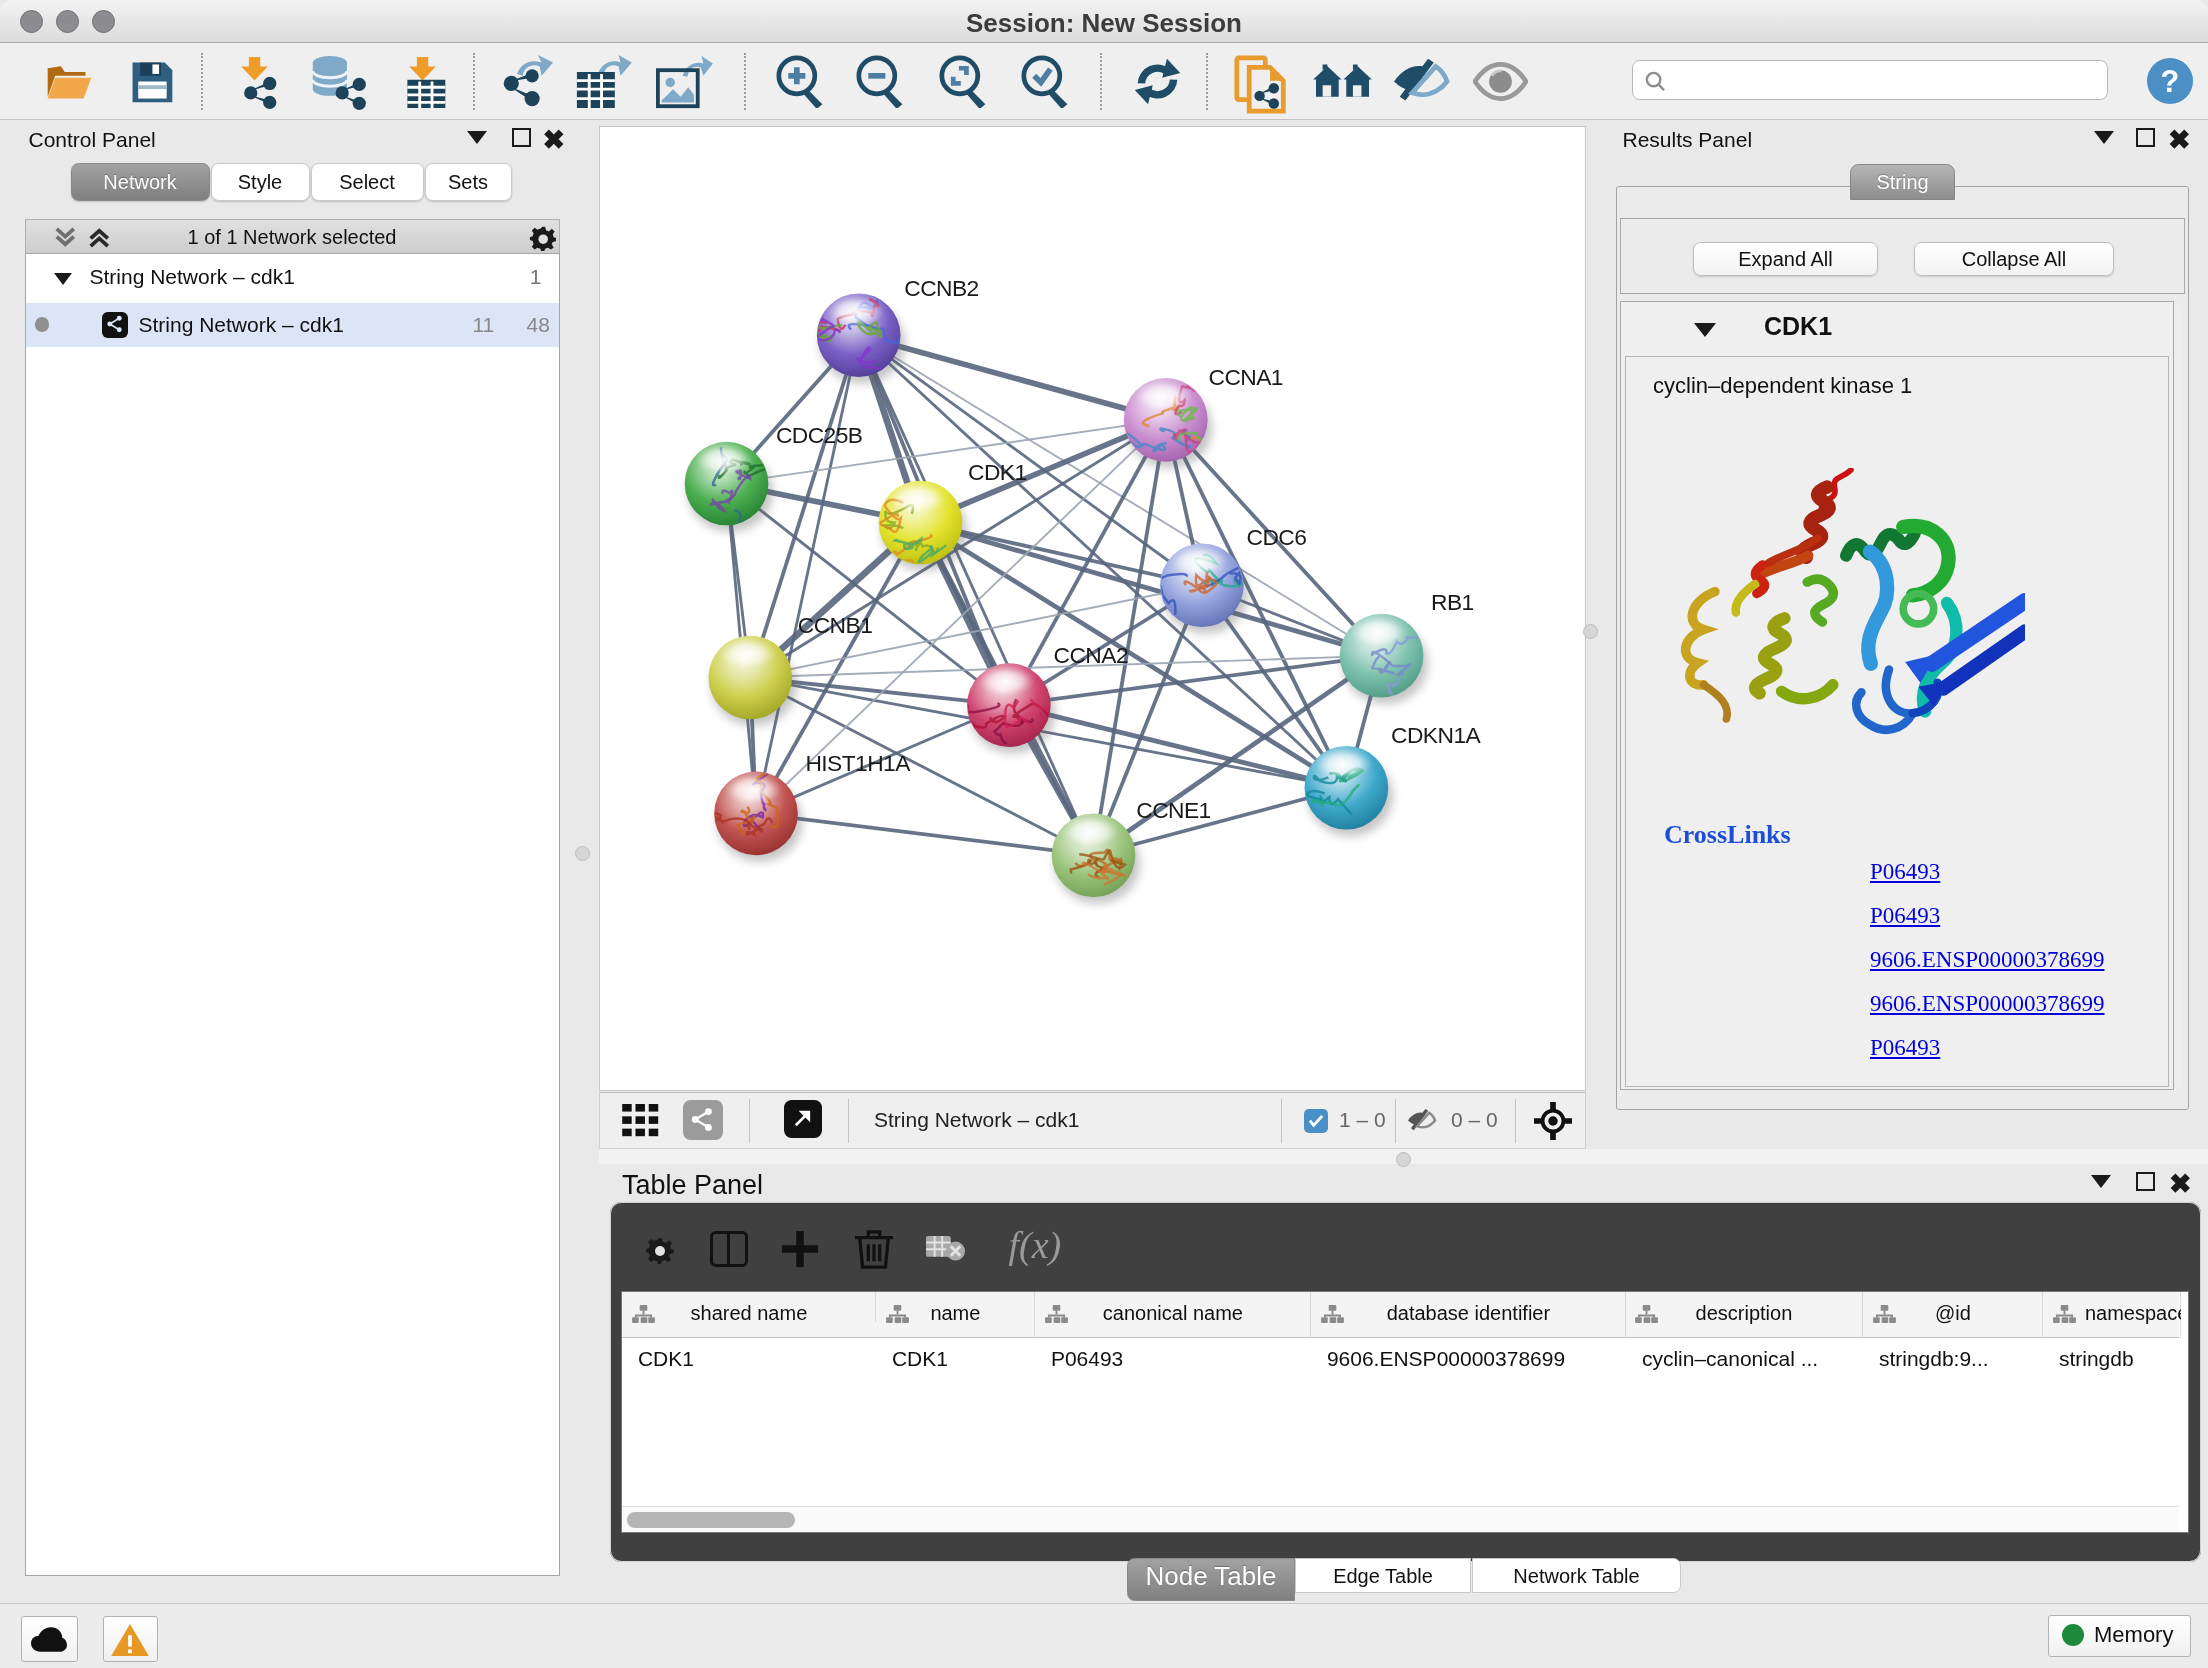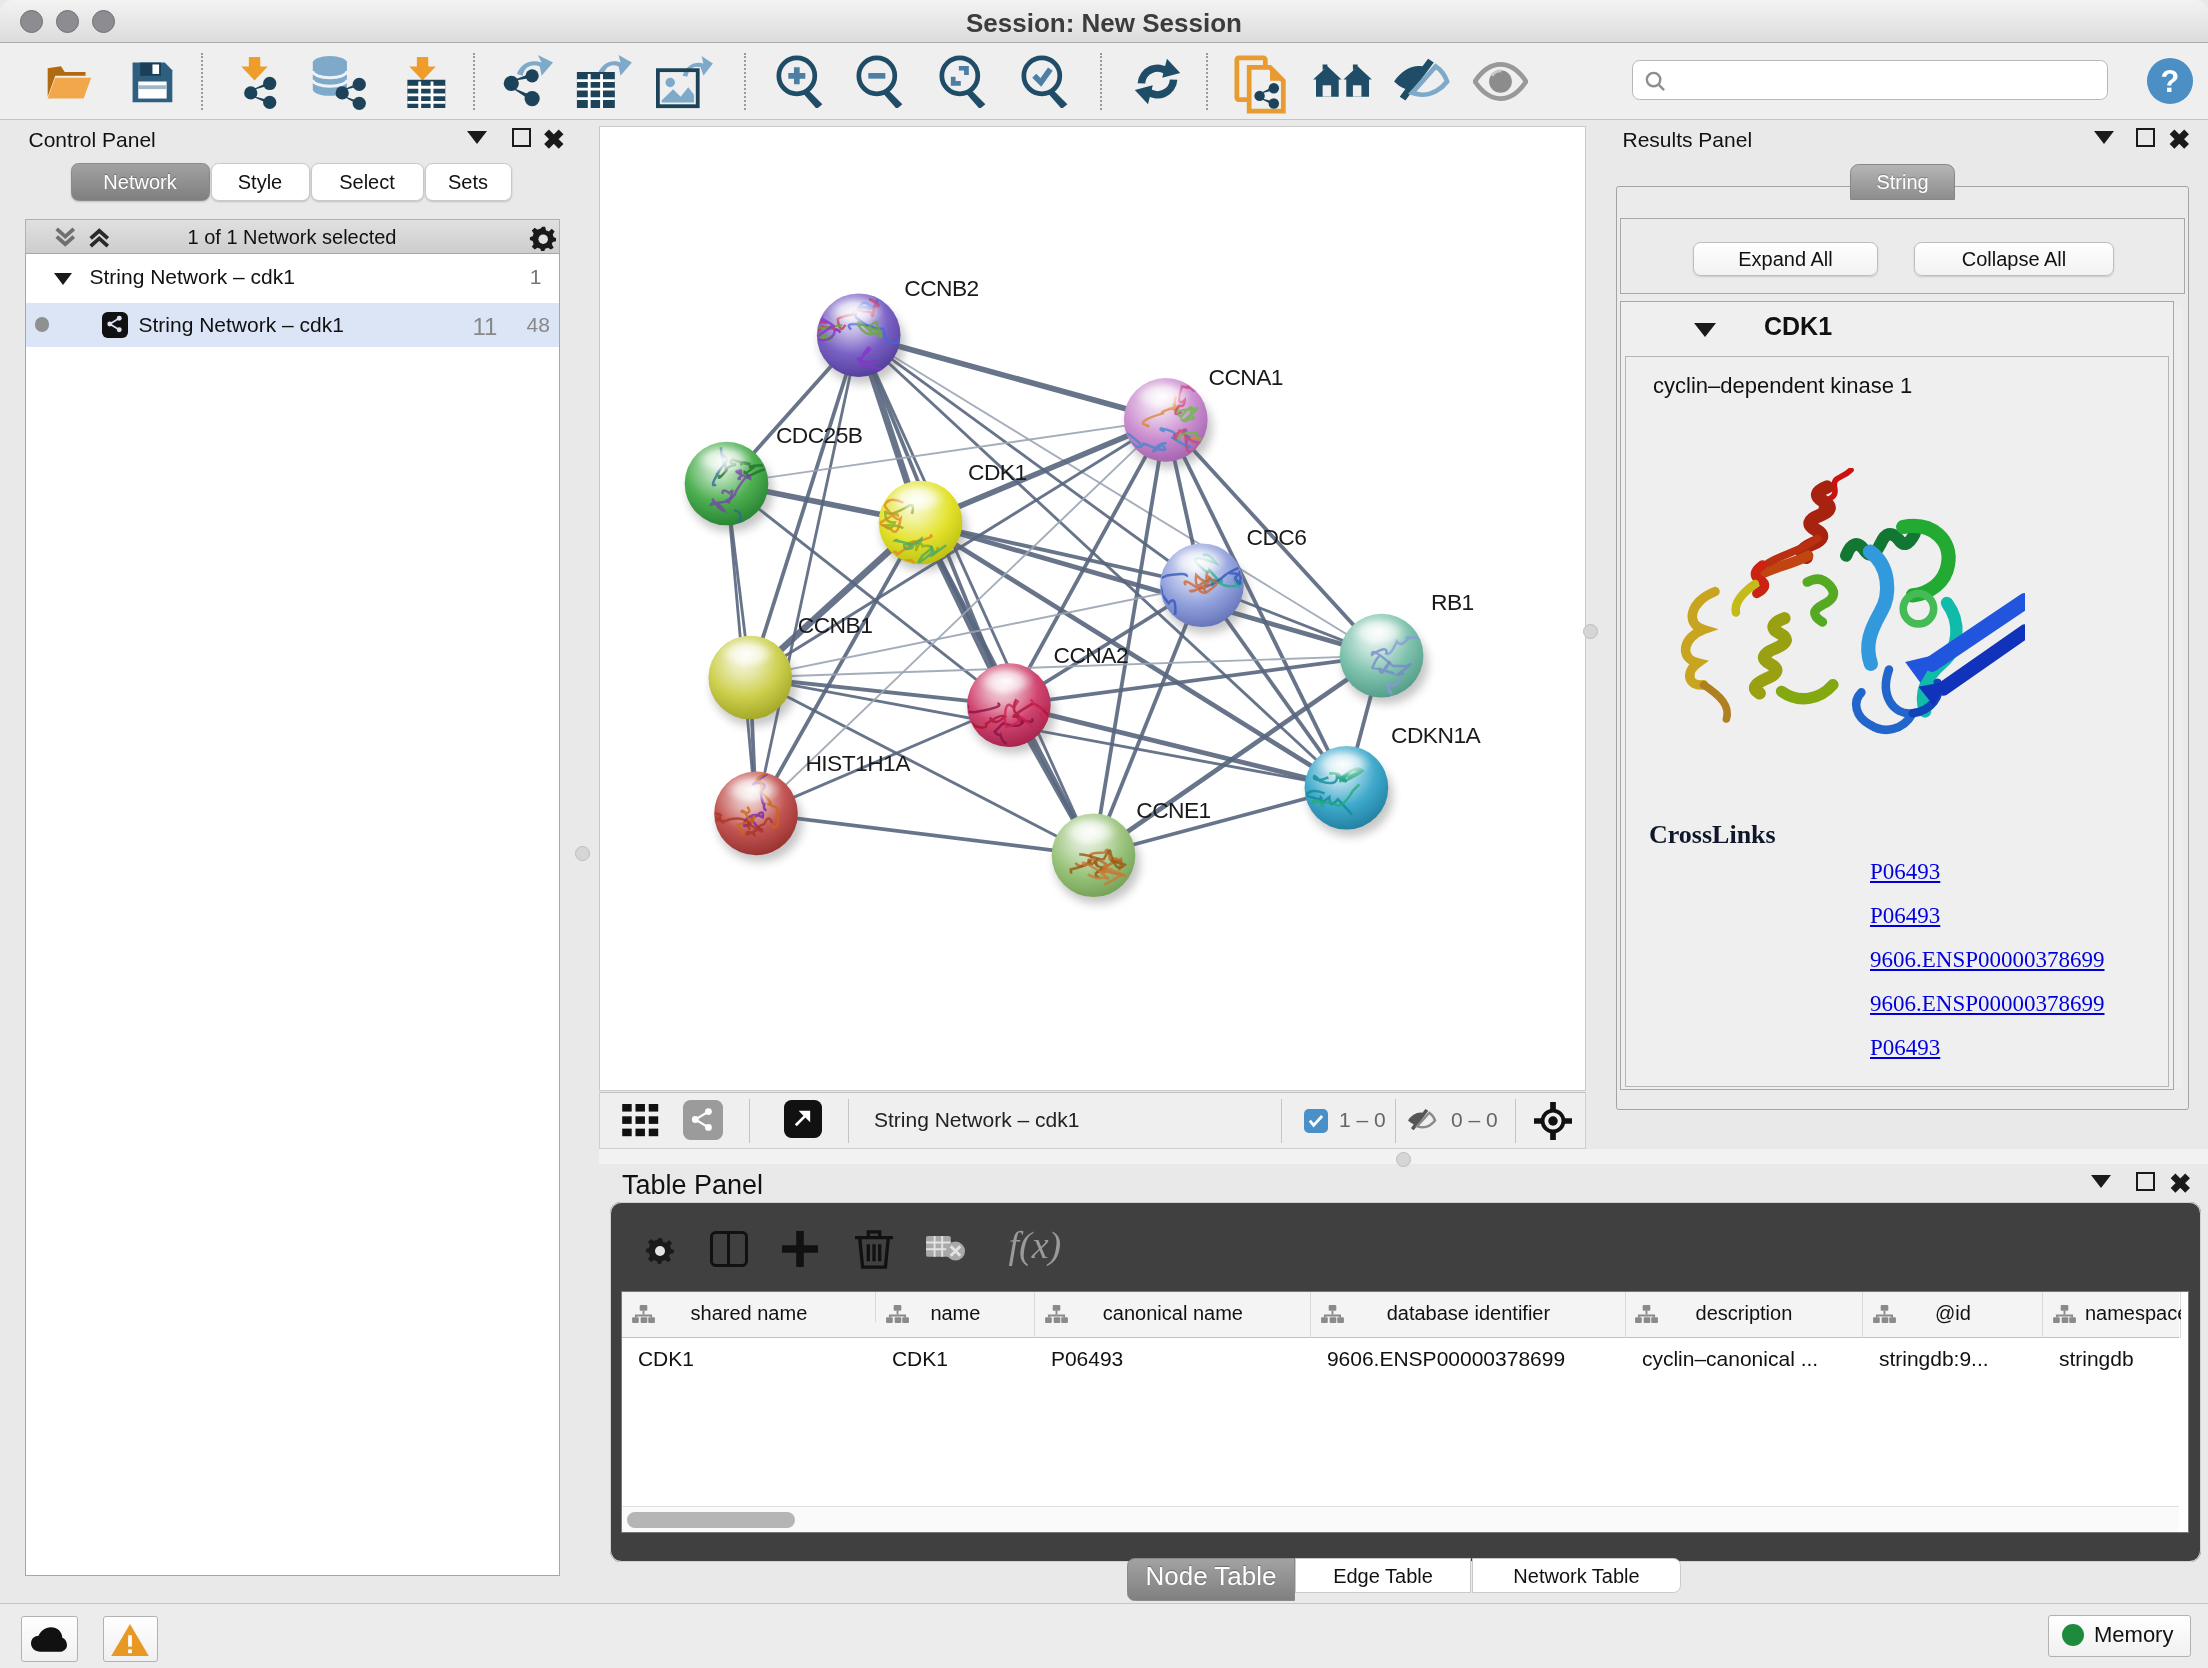--- a/index.html
+++ b/index.html
@@ -236,21 +236,21 @@
       <svg style="position:absolute;left:80px;top:12.4px;" width="18" height="18" viewBox="0 0 19 19">
             <g fill="#dbe5f6">
               <circle cx="4" cy="9.5" r="2.6"></circle>
               <circle cx="14" cy="3.5" r="2.6"></circle>
               <circle cx="14" cy="15.5" r="2.6"></circle>
               <path d="M4 8.5 L14 2.5 L14 4.5 L4 10.5 Z"></path>
               <path d="M4 8.5 L14 14.5 L14 16.5 L4 10.5 Z"></path>
             </g>
           </svg>
       <div style="position:absolute;left:113px;top:9.5px;font-size:21px;color:#111;">String Network – cdk1</div>
-      <div style="position:absolute;left:447px;top:9.5px;font-size:24px;color:#888;">11</div>
+      <div style="position:absolute;left:447px;top:9.5px;font-size:21px;color:#888;">11</div>
       <div style="position:absolute;left:501px;top:9.5px;font-size:21px;color:#888;">48</div>
     </div>
   </div>
 </div>
 <div id="netcanvas">
       <svg width="987" height="965" viewBox="0 0 1038 1015" style="position:absolute;left:0;top:0;">
 <defs>
 <filter id="blr" x="-40%" y="-40%" width="180%" height="180%">
             <feGaussianBlur stdDeviation="5"></feGaussianBlur>
           </filter>
@@ -628,21 +628,21 @@
 <circle cx="256" cy="148" r="16" stroke="#44bb55" stroke-width="8"></circle>
 <path d="M286 142 C301 162 299 190 281 205 C266 218 256 236 263 256" stroke="#11bbaa" stroke-width="13"></path>
 <path d="M368 140 L270 206" stroke="#2255dd" stroke-width="17"></path>
 <path d="M368 172 L282 232" stroke="#1133bb" stroke-width="15"></path>
 <path d="M225 212 C215 240 230 260 250 258 C240 276 220 280 205 270 C190 262 186 246 196 236" stroke="#2266cc" stroke-width="9"></path>
 <path d="M250 258 C270 255 280 240 276 226" stroke="#1144bb" stroke-width="9"></path>
 </g>
 <path d="M276 196 L258 226 L242 204 Z" fill="#2255dd"></path>
 <path d="M288 224 L272 250 L256 230 Z" fill="#1133bb"></path>
 </svg>
-    <div style="position:absolute;left:28px;top:518px;font-family:'Liberation Serif',serif;font-size:26px;font-weight:bold;color:#0f172a;text-align:center;">CrossLinks</div>
+    <div style="position:absolute;left:43px;top:518px;font-family:'Liberation Serif',serif;font-size:26px;font-weight:bold;color:#1d4ed8;text-align:center;">CrossLinks</div>
     <div style="position:absolute;left:249px;top:548px;font-family:'Liberation Serif',serif;font-size:23px;line-height:44px;">
       <a class="link">P06493</a><br><a class="link">P06493</a><br><a class="link">9606.ENSP00000378699</a><br><a class="link">9606.ENSP00000378699</a><br><a class="link">P06493</a>
     </div>
   </div>
 </div>
 <div id="tpanel">
   <div style="position:absolute;left:22px;top:5.7px;font-size:27px;color:#111;">Table Panel</div>
   <div style="position:absolute;left:1491px;top:11.4px;width:0;height:0;border-left:10.5px solid transparent;border-right:10.5px solid transparent;border-top:13.3px solid #1a1a1a;"></div>
   <div style="position:absolute;left:1536px;top:7.6px;width:19px;height:19px;border:2.9px solid #1a1a1a;"></div>
   <div style="position:absolute;left:1569px;top:3.8px;font-size:27px;font-weight:bold;color:#1a1a1a;">✖</div>

